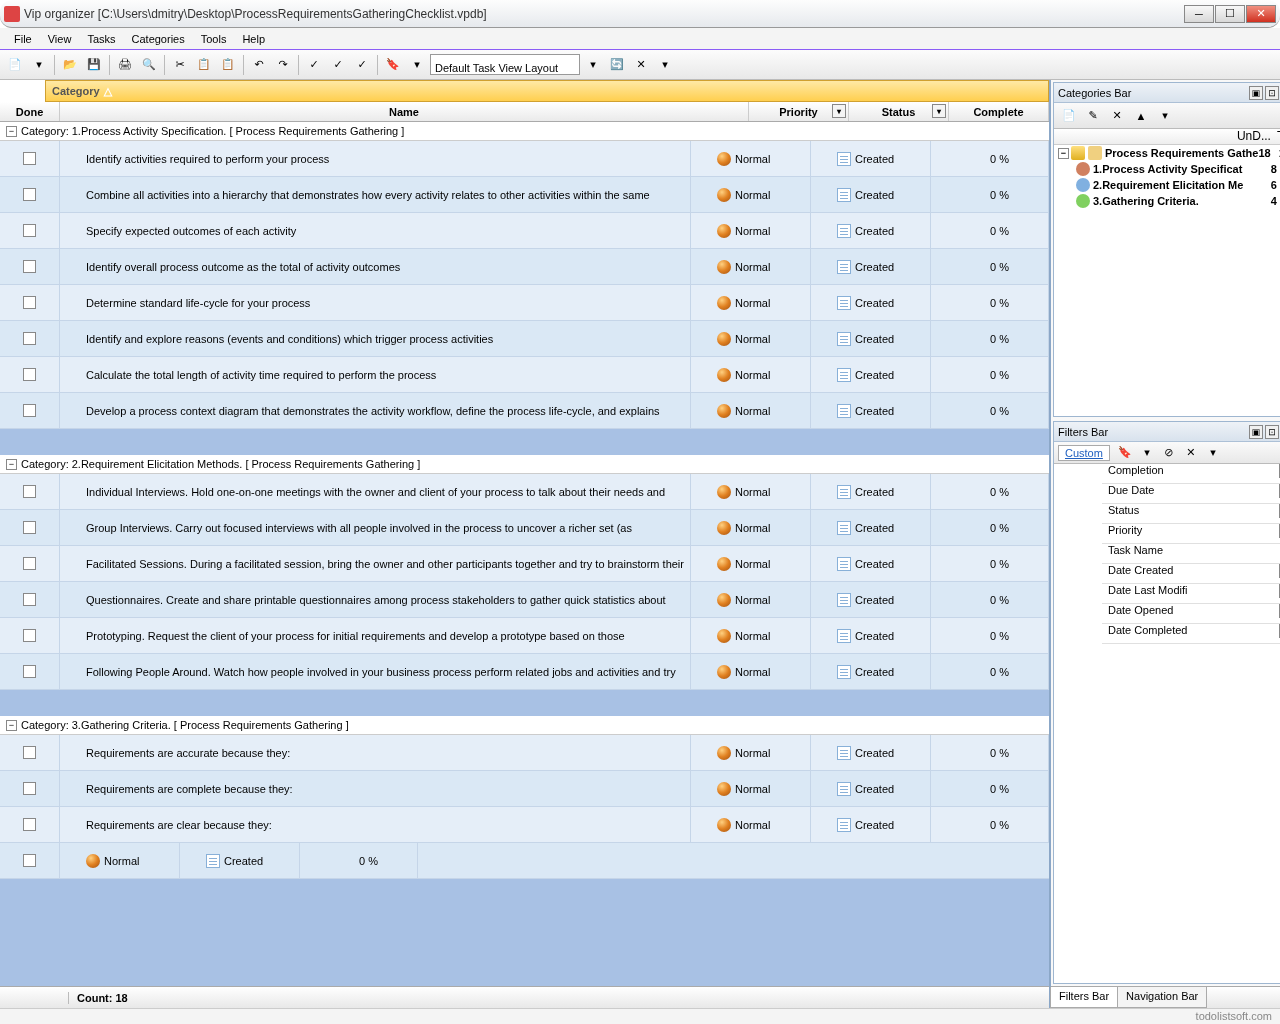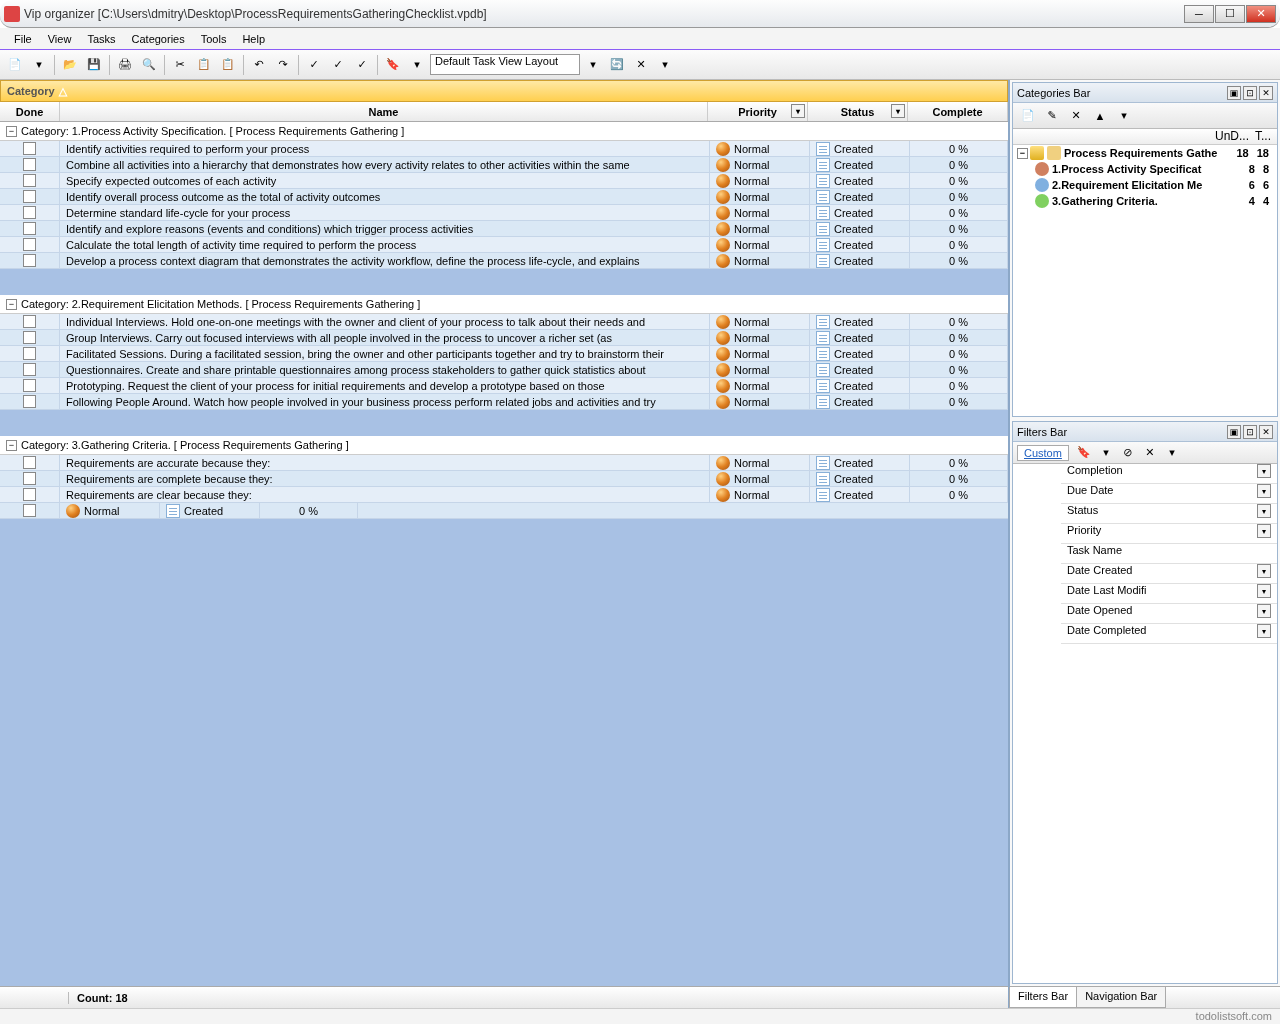--- a/index.html
+++ b/index.html
@@ -14,47 +14,47 @@
 .win-btn.close { background: linear-gradient(#f09080,#d03020); color: #fff; }
 
 
 .menubar { height: 22px; background: #f4f4f4; border-bottom: 1px solid #8b5cf6; display: flex; align-items: center; padding: 0 6px; }
 .menubar span { padding: 2px 8px; cursor: default; }
 
 
 .toolbar { height: 30px; background: linear-gradient(#fcfcfc,#e8e8e8); border-bottom: 1px solid #bbb; display: flex; align-items: center; padding: 0 4px; gap: 2px; }
 .tb-btn { width: 22px; height: 22px; border: 1px solid transparent; display: flex; align-items: center; justify-content: center; }
 .tb-sep { width: 1px; height: 20px; background: #bbb; margin: 0 2px; }
-.layout-box { height: 21px; border: 1px solid #999; background: #fff; padding: 0 4px; display: flex; align-items: flex-start; min-width: 150px; }
+.layout-box { height: 21px; border: 1px solid #999; background: #fff; padding: 0 4px; display: flex; align-items: flex-end; min-width: 150px; }
 .small-tb { display: flex; gap: 2px; }
 
 
 .main { display: flex; height: calc(1024px - 28px - 22px - 30px - 16px); }
 .left { flex: 1; display: flex; flex-direction: column; border-right: 2px solid #8ba7c7; }
 .right { width: 270px; display: flex; flex-direction: column; background: #f8f8f8; }
 
 
-.cat-bar { height: 22px; background: linear-gradient(#ffe9a6,#ffcf4f); border: 1px solid #d0a030; display: flex; align-items: center; padding: 0 6px; font-weight: bold; color: #555; }
+.cat-bar { height: 22px; background: linear-gradient(#ffe9a6,#ffcf4f); border: 1px solid #d0a030; display: flex; align-items: center; padding: 0 6px; font-weight: bold; color: #555; margin-left: 45px; }
 .cat-bar .arr { color: #fff; margin-left: 4px; }
 
 
 .thead { display: flex; background: linear-gradient(#fff,#eaeaea); border-bottom: 1px solid #aaa; height: 20px; }
 .th { border-right: 1px solid #ccc; padding: 2px 6px; font-weight: bold; display: flex; align-items: center; justify-content: center; }
 .th.done { width: 60px; }
 .th.name { flex: 1; }
 .th.priority { width: 100px; position: relative; }
 .th.status { width: 100px; position: relative; }
 .th.complete { width: 100px; }
 .th .filter-btn { position: absolute; right: 2px; top: 2px; width: 14px; height: 14px; border: 1px solid #888; background: #f4f4f4; font-size: 8px; display: flex; align-items: center; justify-content: center; }
 
 
 .tbody { flex: 1; overflow-y: auto; background: #a8c1e4; }
 .group-row { background: #fff; padding: 3px 6px; border-bottom: 1px solid #ccc; display: flex; align-items: center; }
 .group-row .exp { width: 11px; height: 11px; border: 1px solid #888; background: #fff; margin-right: 4px; font-size: 9px; line-height: 9px; text-align: center; }
-.task-row { display: flex; background: #e5eef8; border-bottom: 1px solid #c5d5e8; height: 16px; align-items: center; }
+.task-row { display: flex; background: #e5eef8; border-bottom: 1px solid #c5d5e8; height: 36px; align-items: center; gap: 20px; }
 .task-row:nth-child(odd) { background: #dae8f5; }
 .cell { border-right: 1px solid #c5d5e8; padding: 0 6px; height: 100%; display: flex; align-items: center; overflow: hidden; white-space: nowrap; }
 .cell.done { width: 60px; justify-content: center; }
 .cell.name { flex: 1; }
 .cell.priority { width: 100px; }
 .cell.status { width: 100px; }
 .cell.complete { width: 98px; justify-content: center; }
 .cb { width: 13px; height: 13px; border: 1px solid #888; background: #fff; }
 .prio-ball { width: 14px; height: 14px; border-radius: 50%; background: radial-gradient(circle at 35% 30%, #ffd080, #e08020, #a05010); margin-right: 4px; }
 .status-ico { width: 14px; height: 14px; background: #fff; border: 1px solid #88b0d8; margin-right: 4px; position: relative; }

